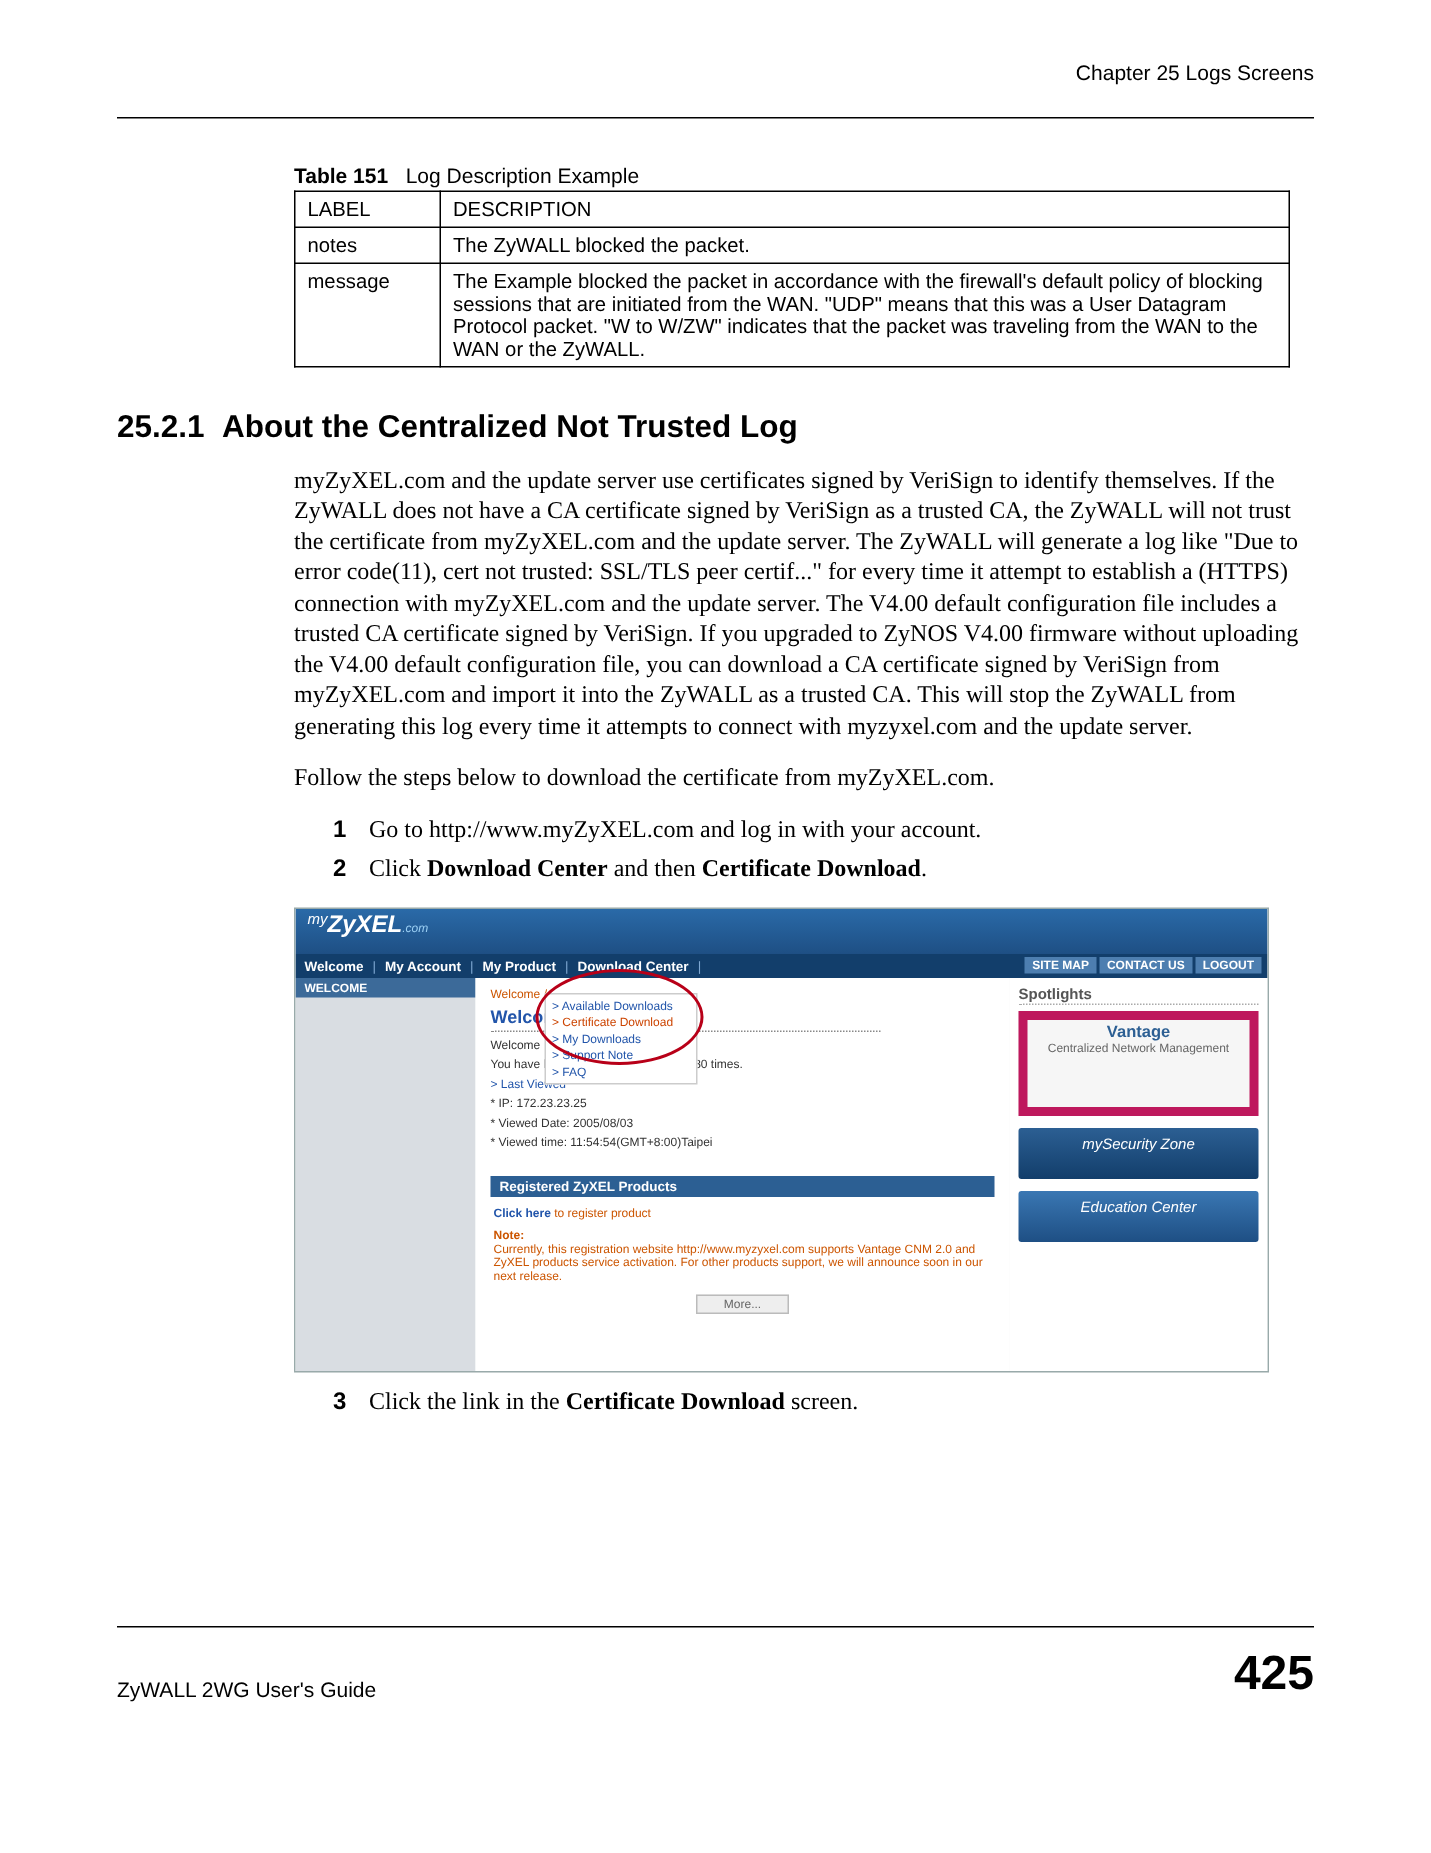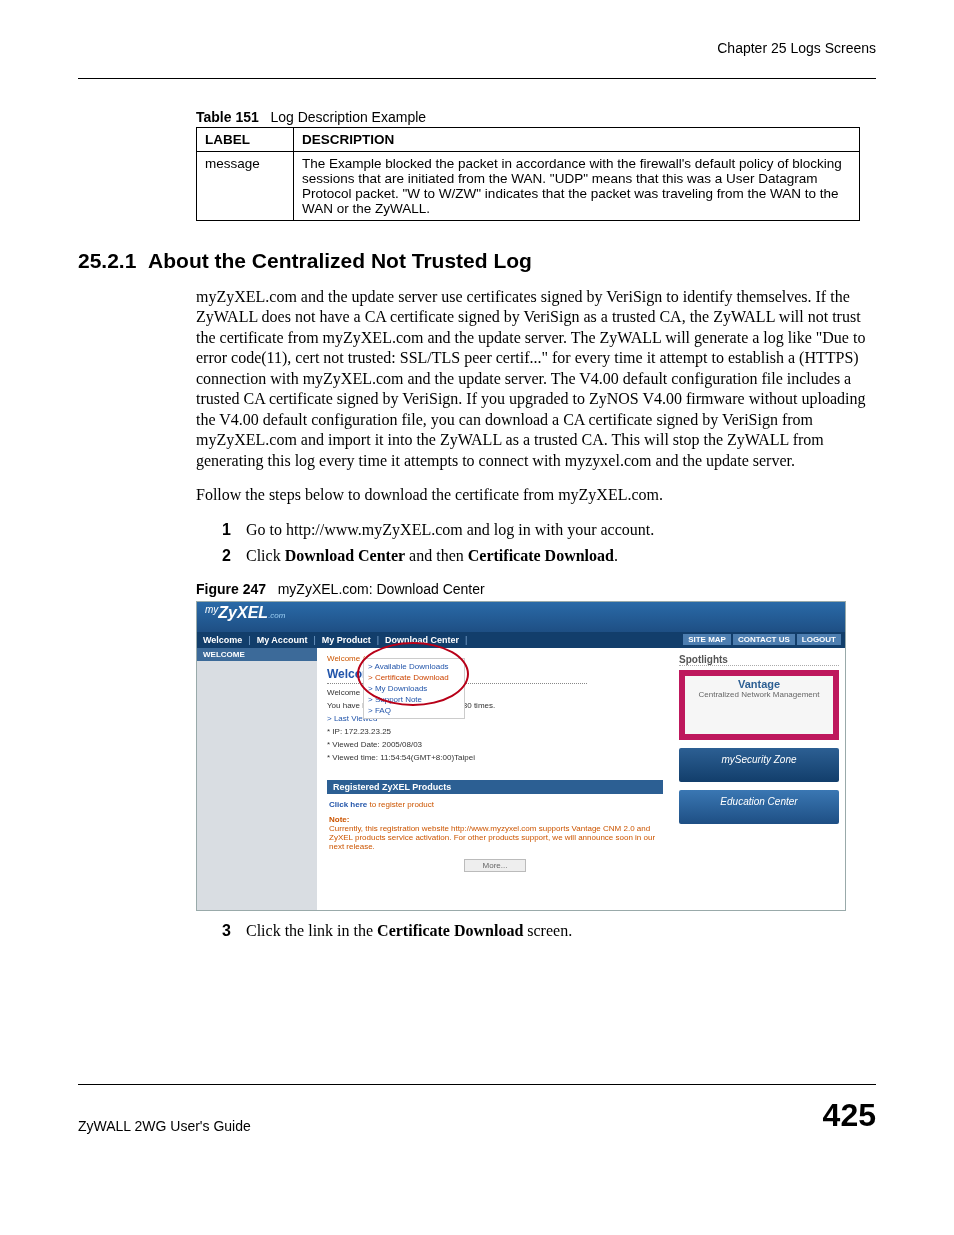--- a/index.html
+++ b/index.html
@@ -42,21 +42,21 @@
     font-family: Arial, Helvetica, sans-serif;
     font-size: 13.5px;
   }
   table.desc-table th, table.desc-table td {
     border: 1px solid #000;
     padding: 4px 8px;
     text-align: left;
     vertical-align: top;
   }
   table.desc-table th {
-    font-weight: bold;
+    font-weight: normal;
     background: #fff;
   }
   h2.section-heading {
     font-family: Arial, Helvetica, sans-serif;
     font-size: 21px;
     font-weight: bold;
     margin: 28px 0 14px 0;
   }
   .body-para {
     font-family: "Times New Roman", Times, serif;
@@ -203,44 +203,44 @@
     <span class="bold">Table 151</span>&nbsp;&nbsp;
     <span>Log Description Example</span>
   </div>
   <table class="desc-table">
     <tbody>
         <tr>
       <th style="width:80px">LABEL</th>
       <th>DESCRIPTION</th>
     </tr>
     <tr>
+      <td>notes</td>
+      <td>The ZyWALL blocked the packet.</td>
+    </tr>
+    <tr>
       <td>message</td>
       <td>The Example blocked the packet in accordance with the firewall's default policy of blocking sessions that are initiated from the WAN. "UDP" means that this was a User Datagram Protocol packet. "W to W/ZW" indicates that the packet was traveling from the WAN to the WAN or the ZyWALL.</td>
     </tr>
   </tbody>
     </table>
 
   <h2 class="section-heading">
     <span>25.2.1</span>&nbsp;&nbsp;<span>About the Centralized Not Trusted Log</span>
   </h2>
 
   <p class="body-para">myZyXEL.com and the update server use certificates signed by VeriSign to identify themselves. If the ZyWALL does not have a CA certificate signed by VeriSign as a trusted CA, the ZyWALL will not trust the certificate from myZyXEL.com and the update server. The ZyWALL will generate a log like "Due to error code(11), cert not trusted: SSL/TLS peer certif..." for every time it attempt to establish a (HTTPS) connection with myZyXEL.com and the update server. The V4.00 default configuration file includes a trusted CA certificate signed by VeriSign. If you upgraded to ZyNOS V4.00 firmware without uploading the V4.00 default configuration file, you can download a CA certificate signed by VeriSign from myZyXEL.com and import it into the ZyWALL as a trusted CA. This will stop the ZyWALL from generating this log every time it attempts to connect with myzyxel.com and the update server.</p>
   <p class="body-para">Follow the steps below to download the certificate from myZyXEL.com.</p>
 
   <ol class="steps">
     <li>Go to http://www.myZyXEL.com and log in with your account.</li>
     <li>
       <span>Click </span><b>Download Center</b><span> and then </span><b>Certificate Download</b><span>.</span>
     </li>
   </ol>
 
-  <div class="figure-caption">
-    <span class="bold">Figure 247</span>&nbsp;&nbsp;
-    <span>myZyXEL.com: Download Center</span>
-  </div>
 
   <div class="screenshot">
     <div class="ss-topbar">
       <div class="ss-logo">
         <span class="my">my</span><span>ZyXEL</span><span class="com">.com</span>
       </div>
     </div>
     <div class="ss-nav">
       <span>Welcome</span>
         <span class="sep">|</span>

